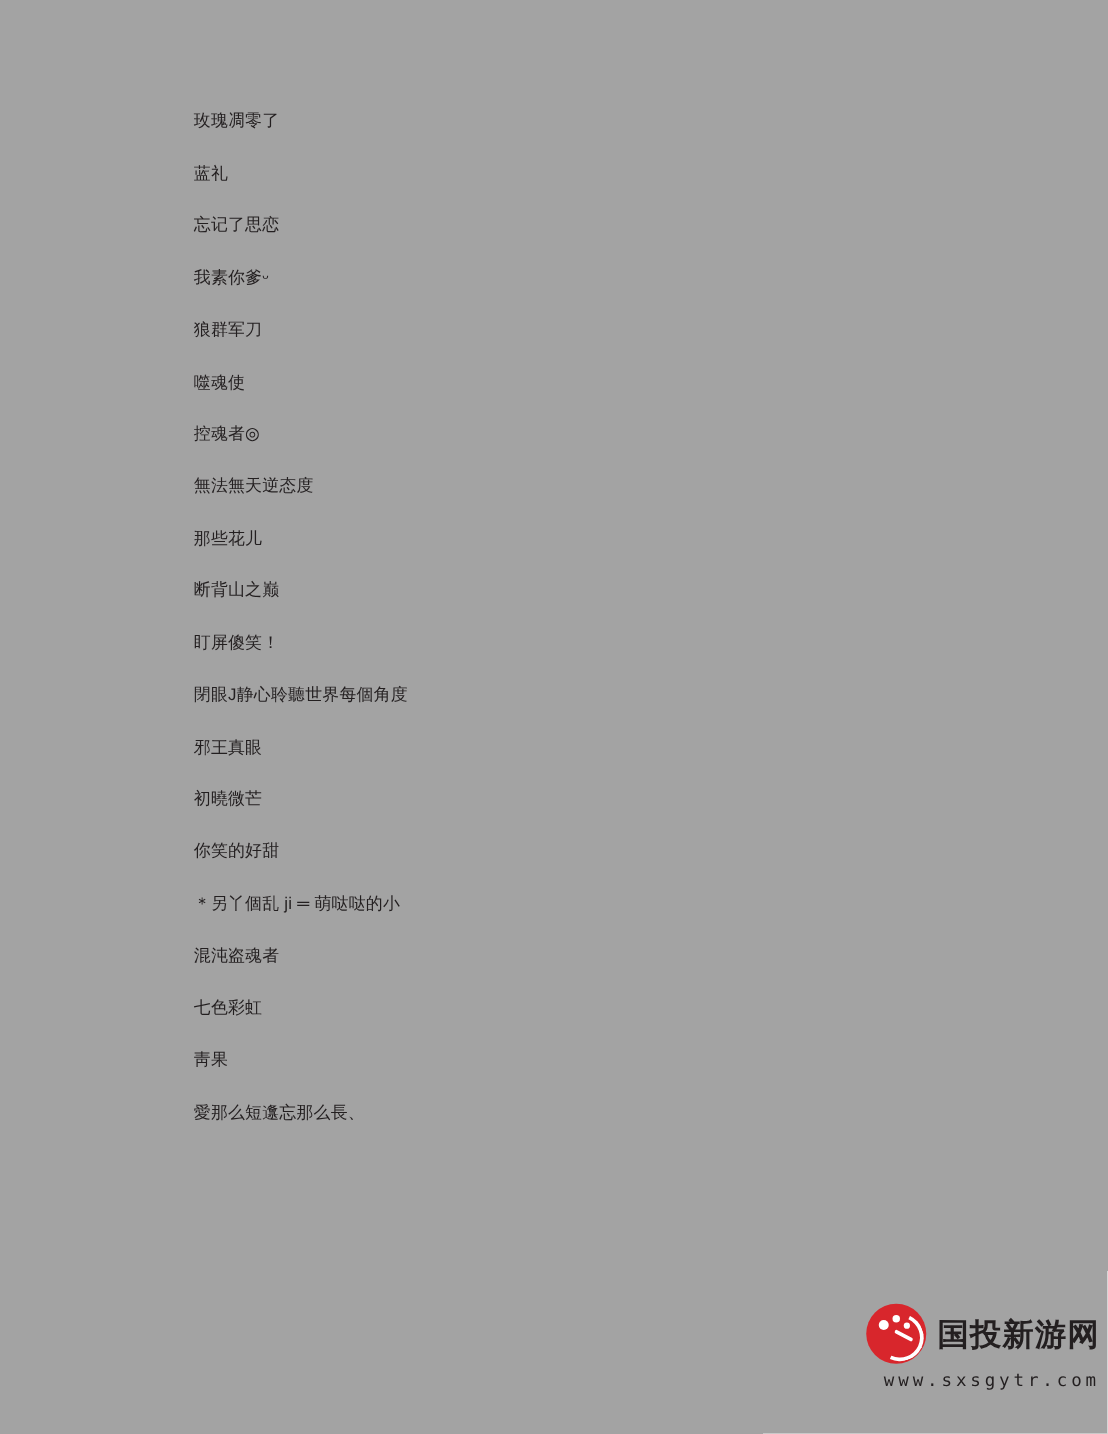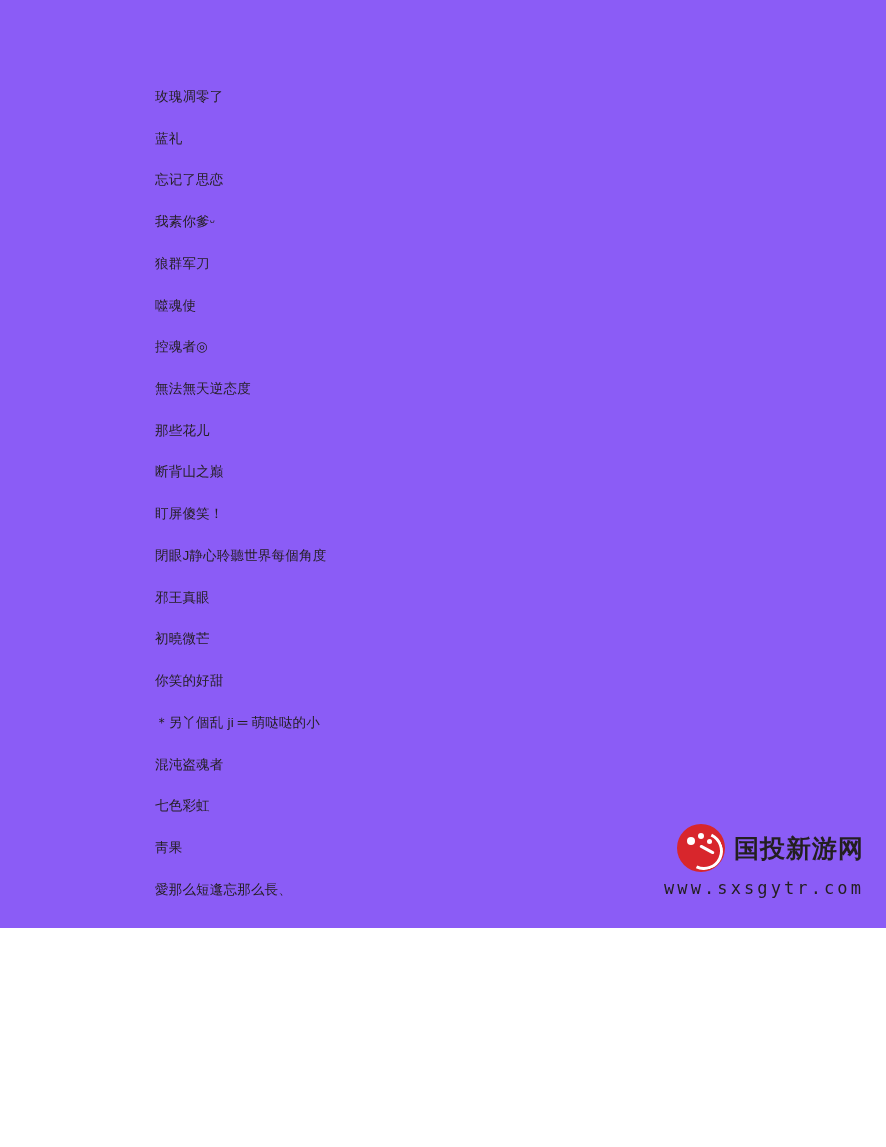--- a/index.html
+++ b/index.html
@@ -6,22 +6,22 @@
     margin: 0;
     padding: 0;
     background: #ffffff;
   }
   body {
     font-family: "Liberation Sans", "DejaVu Sans", sans-serif;
   }
   .page {
     position: relative;
     width: 886px;
-    height: 928px;
-    background: #8b5cf6;
+    height: 1147px;
+    background: #a3a3a3;
     overflow: hidden;
   }
   .content {
     position: absolute;
     left: 155px;
     top: 88px;
     width: 600px;
   }
   .line {
     font-size: 13.5px;
@@ -31,21 +31,21 @@
     letter-spacing: 0.2px;
     white-space: pre-wrap;
     word-break: break-word;
   }
   .line.wrap {
     width: 185px;
     margin-bottom: 14px;
   }
   .watermark {
     position: absolute;
-    right: 22px;
+    right: 6px;
     bottom: 20px;
     width: 220px;
     height: 84px;
   }
   .wm-row {
     display: flex;
     align-items: center;
     justify-content: flex-end;
     gap: 9px;
   }
@@ -90,21 +90,21 @@
   .wm-text {
     font-size: 25px;
     font-weight: bold;
     color: #231f20;
     letter-spacing: 1px;
     font-family: "DejaVu Sans", "Liberation Sans", sans-serif;
   }
   .wm-url {
     margin-top: 6px;
     text-align: right;
-    font-size: 17px;
+    font-size: 14px;
     letter-spacing: 3.1px;
     color: #231f20;
     font-family: "DejaVu Sans Mono", "Liberation Mono", monospace;
   }
 </style>
 </head>
 <body>
 
 <div class="page">
 

